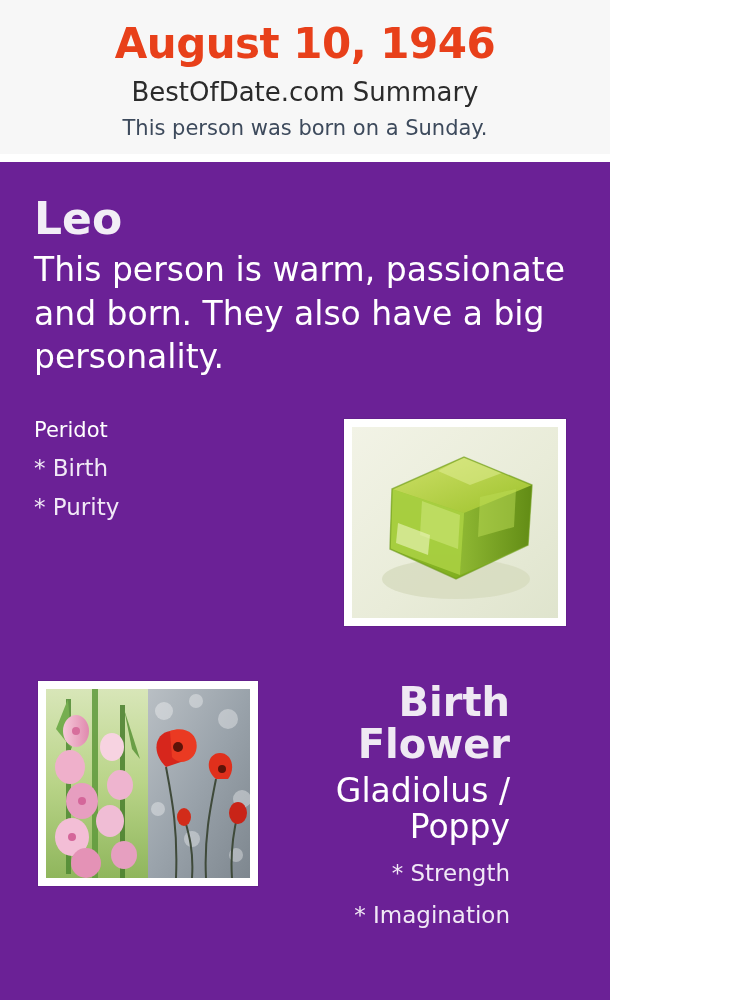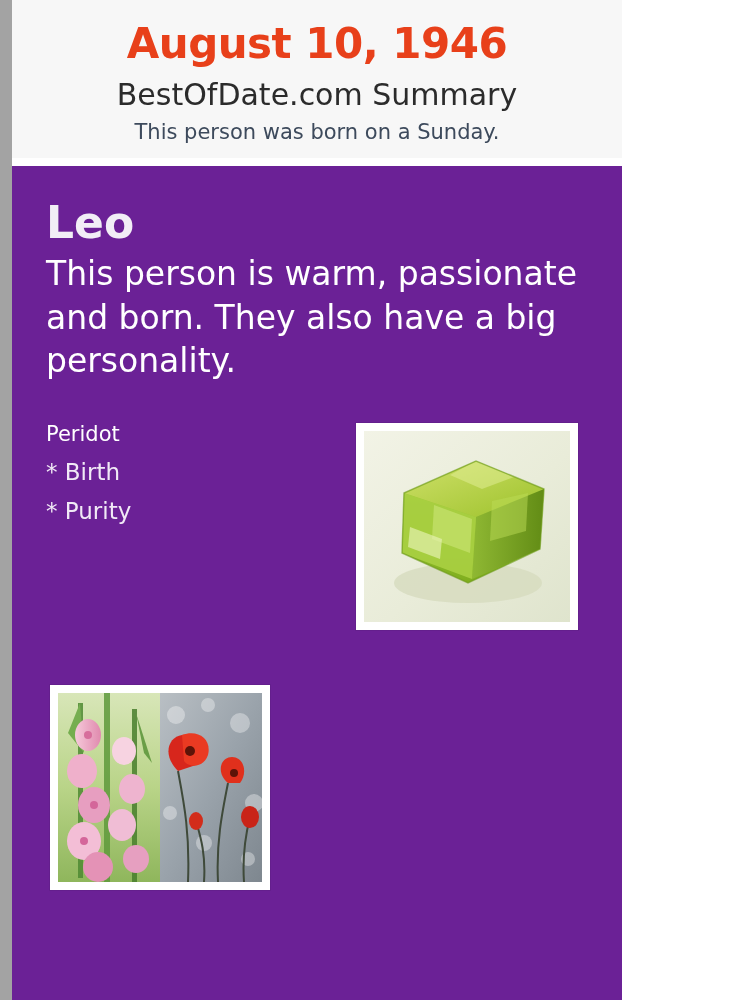--- a/index.html
+++ b/index.html
@@ -11,39 +11,38 @@
     height: 1000px;
     font-family: "DejaVu Sans", sans-serif;
     background: #ffffff;
     overflow: hidden;
   }
 
   .page {
     position: relative;
     width: 610px;
     height: 1000px;
-    background: #a3a3a3;
-    padding-left: 12px;
+    background: #7dd3fc;
   }
 
   
   .header {
     background: #f7f7f7;
     padding: 22px 0 14px 0;
     text-align: center;
   }
   .header-date {
     font-size: 42px;
     font-weight: bold;
     color: #e8401a;
     line-height: 1.05;
     letter-spacing: -0.5px;
   }
   .header-site {
-    font-size: 30px;
+    font-size: 26px;
     color: #2b2b2b;
     margin-top: 12px;
     line-height: 1.1;
   }
   .header-note {
     font-size: 21px;
     color: #3d4a5c;
     margin-top: 10px;
     line-height: 1.1;
   }
@@ -290,16 +289,22 @@
             <path d="M124,42 C140,36 154,46 150,62 C146,74 132,76 126,68 Z" fill="#ea3a22"></path>
             <circle cx="132" cy="58" r="5" fill="#5d1308"></circle>
             <path d="M170,90 C158,80 162,64 174,64 C186,64 190,80 182,90 Z" fill="#e0301c"></path>
             <circle cx="176" cy="80" r="4" fill="#5d1308"></circle>
             <ellipse cx="192" cy="124" rx="9" ry="11" fill="#c92418"></ellipse>
             <ellipse cx="138" cy="128" rx="7" ry="9" fill="#d22c1a"></ellipse>
           </g>
         </svg>
       </div>
 
+      <div class="flower-text">
+        <div class="flower-title">Birth Flower</div>
+        <div class="flower-name">Gladiolus / Poppy</div>
+        <div class="flower-trait">* Strength</div>
+        <div class="flower-trait">* Imagination</div>
+      </div>
     </div>
 
   </div>
 </div>
 
 </body></html>

